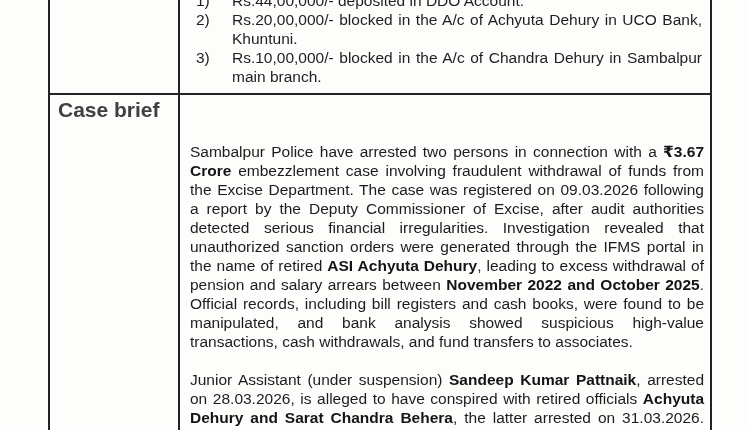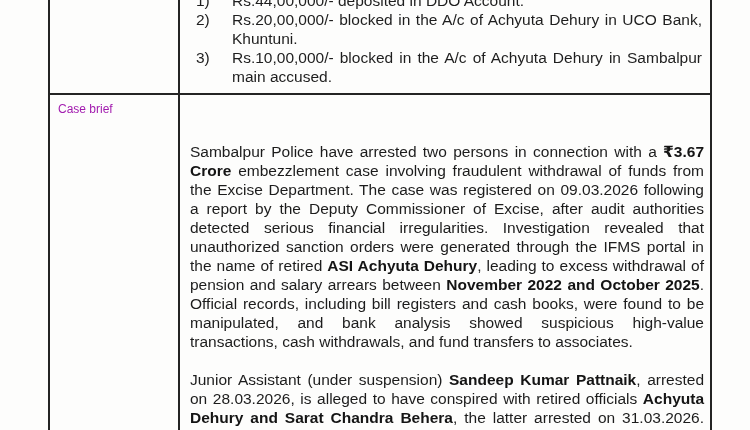--- a/index.html
+++ b/index.html
@@ -26,24 +26,24 @@
   }
   .trow { display: flex; }
   .trow.bordered { border-bottom: 2px solid #242424; }
   .label-cell {
     width: 130px;
     flex: 0 0 130px;
     border-right: 2px solid #242424;
     padding: 5px 6px 0 8px;
   }
   .label-text {
-    font-weight: normal;
-    font-size: 12px;
+    font-weight: bold;
+    font-size: 21px;
     line-height: 19px;
-    color: #a21caf;
+    color: #404040;
   }
   .content-cell { flex: 1 1 auto; min-width: 0; }
   
   .recovery-content { padding: 0 8px 7px 16px; }
   .list-item {
     display: flex;
     font-size: 15.5px;
     line-height: 19px;
   }
   .list-num {
@@ -84,21 +84,21 @@
           <div class="list-item">
             <span class="list-num">1)</span>
             <span class="list-text">Rs.44,00,000/- deposited in DDO Account.</span>
           </div>
           <div class="list-item">
             <span class="list-num">2)</span>
             <span class="list-text">Rs.20,00,000/- blocked in the A/c of Achyuta Dehury in UCO Bank, Khuntuni.</span>
           </div>
           <div class="list-item">
             <span class="list-num">3)</span>
-            <span class="list-text">Rs.10,00,000/- blocked in the A/c of Achyuta Dehury in Sambalpur main accused.</span>
+            <span class="list-text">Rs.10,00,000/- blocked in the A/c of Chandra Dehury in Sambalpur main branch.</span>
           </div>
         </div>
       </div>
     </div>
 
     <div class="trow">
       <div class="label-cell">
         <div class="label-text">Case brief</div>
       </div>
       <div class="content-cell">

